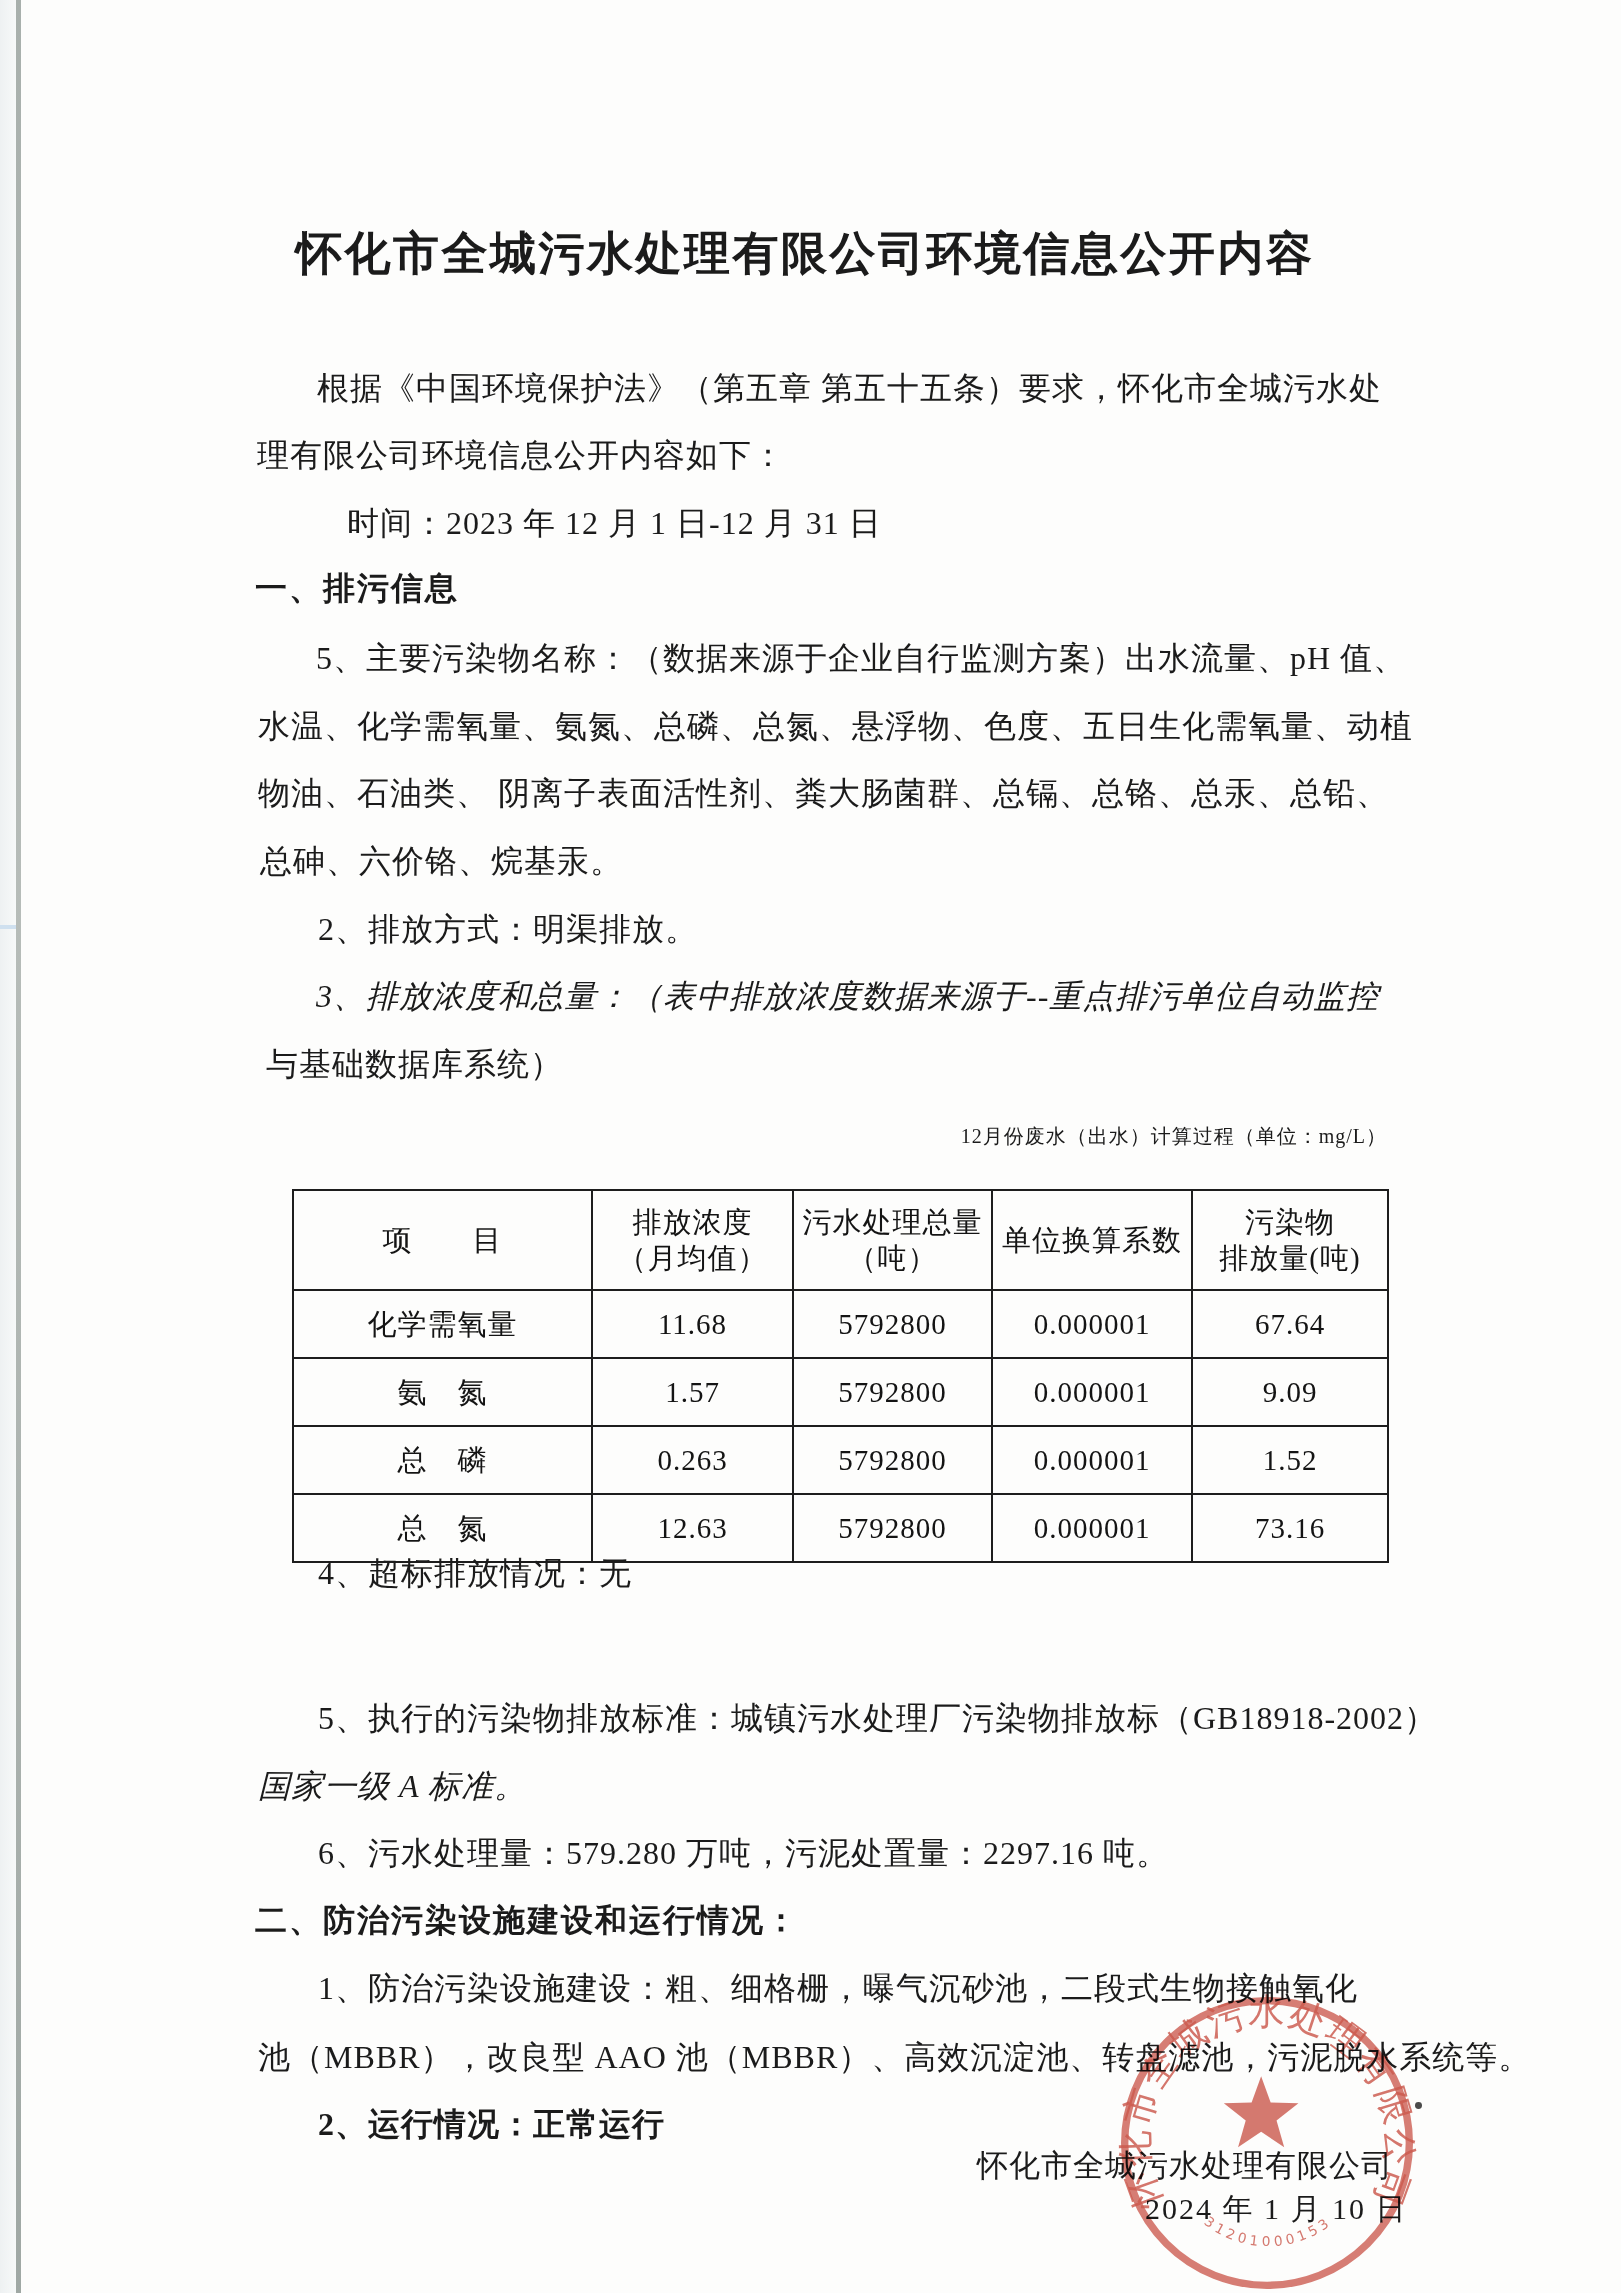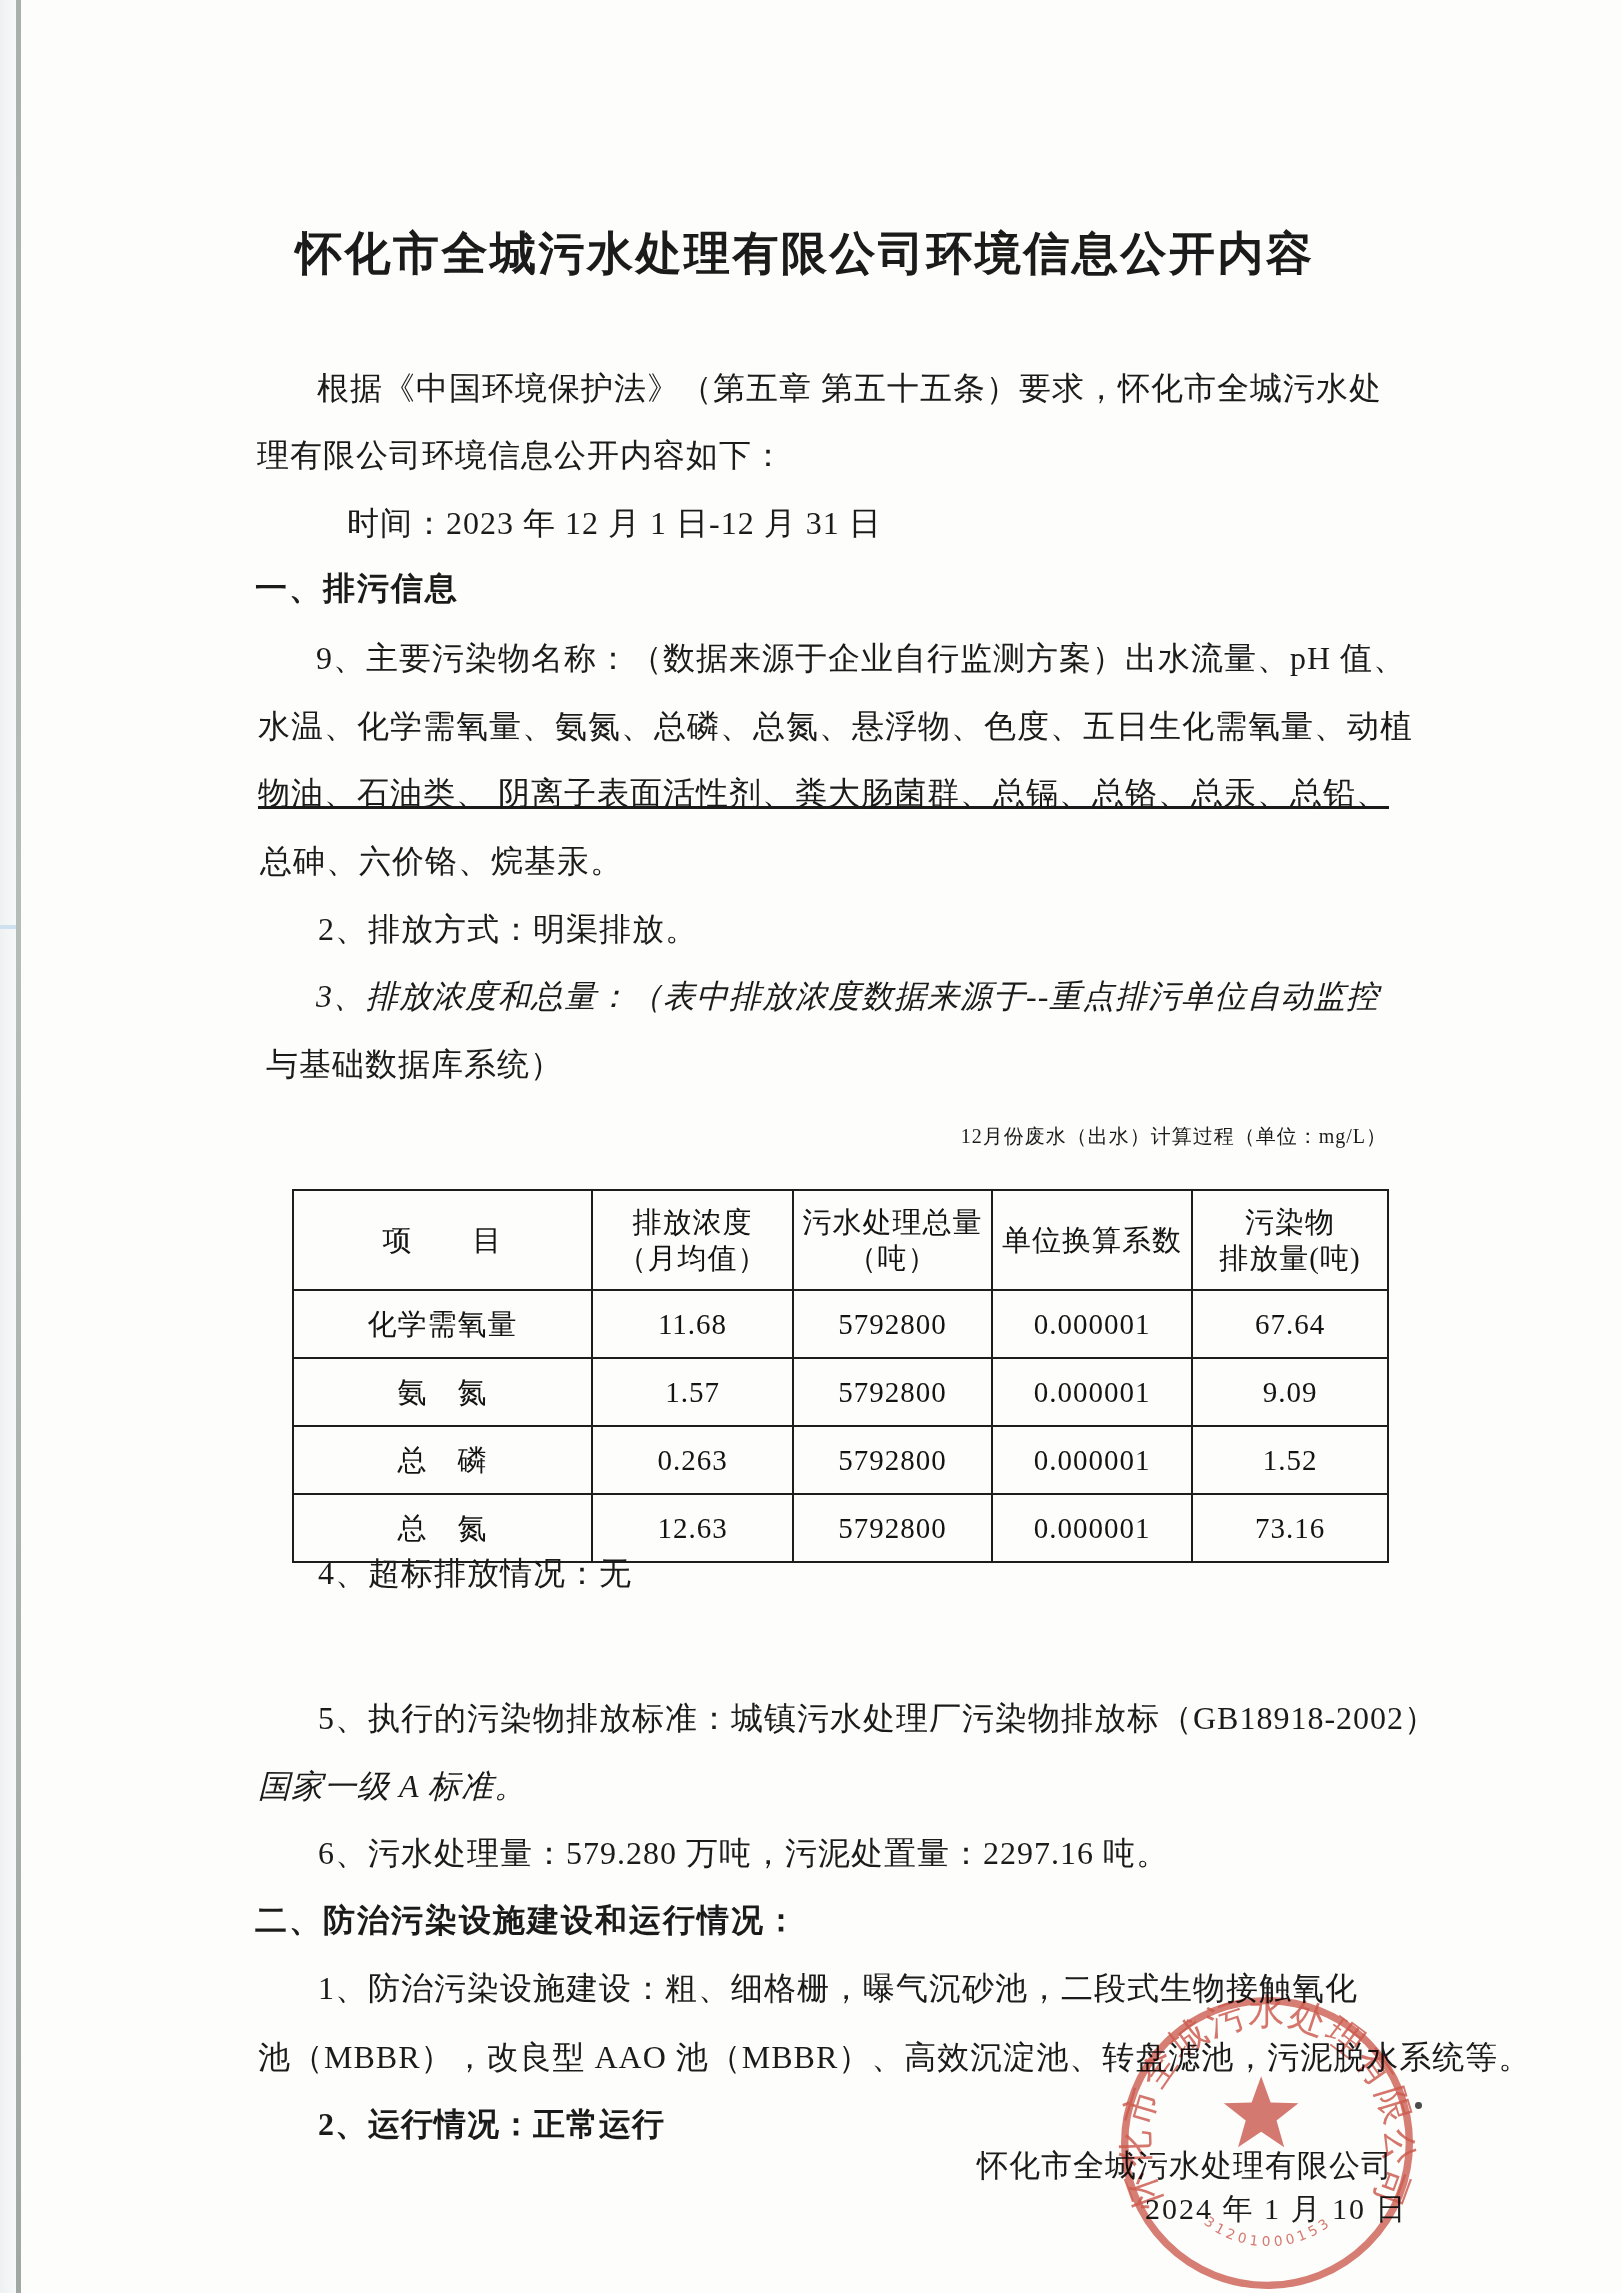--- a/index.html
+++ b/index.html
@@ -55,23 +55,23 @@
 <div class="edge-line"></div>
 <div class="edge-blue"></div>
 <div class="speck"></div>
 
 <div class="doc-title">怀化市全城污水处理有限公司环境信息公开内容</div>
 
 <div class="line" style="left:317px;top:370px;">根据《中国环境保护法》（第五章 第五十五条）要求，怀化市全城污水处</div>
 <div class="line" style="left:257px;top:437px;">理有限公司环境信息公开内容如下：</div>
 <div class="line" style="left:347px;top:505px;">时间：2023 年 12 月 1 日-12 月 31 日</div>
 <div class="line hd" style="left:255px;top:570px;text-align:center;">一、排污信息</div>
-<div class="line" style="left:316px;top:640px;">9、主要污染物名称：（数据来源于企业自行监测方案）出水流量、pH 值、</div>
+<div class="line" style="left:316px;top:640px;">5、主要污染物名称：（数据来源于企业自行监测方案）出水流量、pH 值、</div>
 <div class="line" style="left:258px;top:708px;">水温、化学需氧量、氨氮、总磷、总氮、悬浮物、色度、五日生化需氧量、动植</div>
-<div class="line" style="left:258px;top:775px;text-decoration:underline;">物油、石油类、 阴离子表面活性剂、粪大肠菌群、总镉、总铬、总汞、总铅、</div>
+<div class="line" style="left:258px;top:775px;">物油、石油类、 阴离子表面活性剂、粪大肠菌群、总镉、总铬、总汞、总铅、</div>
 <div class="line" style="left:260px;top:843px;">总砷、六价铬、烷基汞。</div>
 <div class="line" style="left:318px;top:911px;">2、排放方式：明渠排放。</div>
 <div class="line" style="left:316px;top:978px;font-style:italic;">3、排放浓度和总量：（表中排放浓度数据来源于--重点排污单位自动监控</div>
 <div class="line" style="left:266px;top:1046px;">与基础数据库系统）</div>
 
 <div class="tbl-title">12月份废水（出水）计算过程（单位：mg/L）</div>
 
 <table class="data">
   <colgroup>
     <col style="width:299px">

